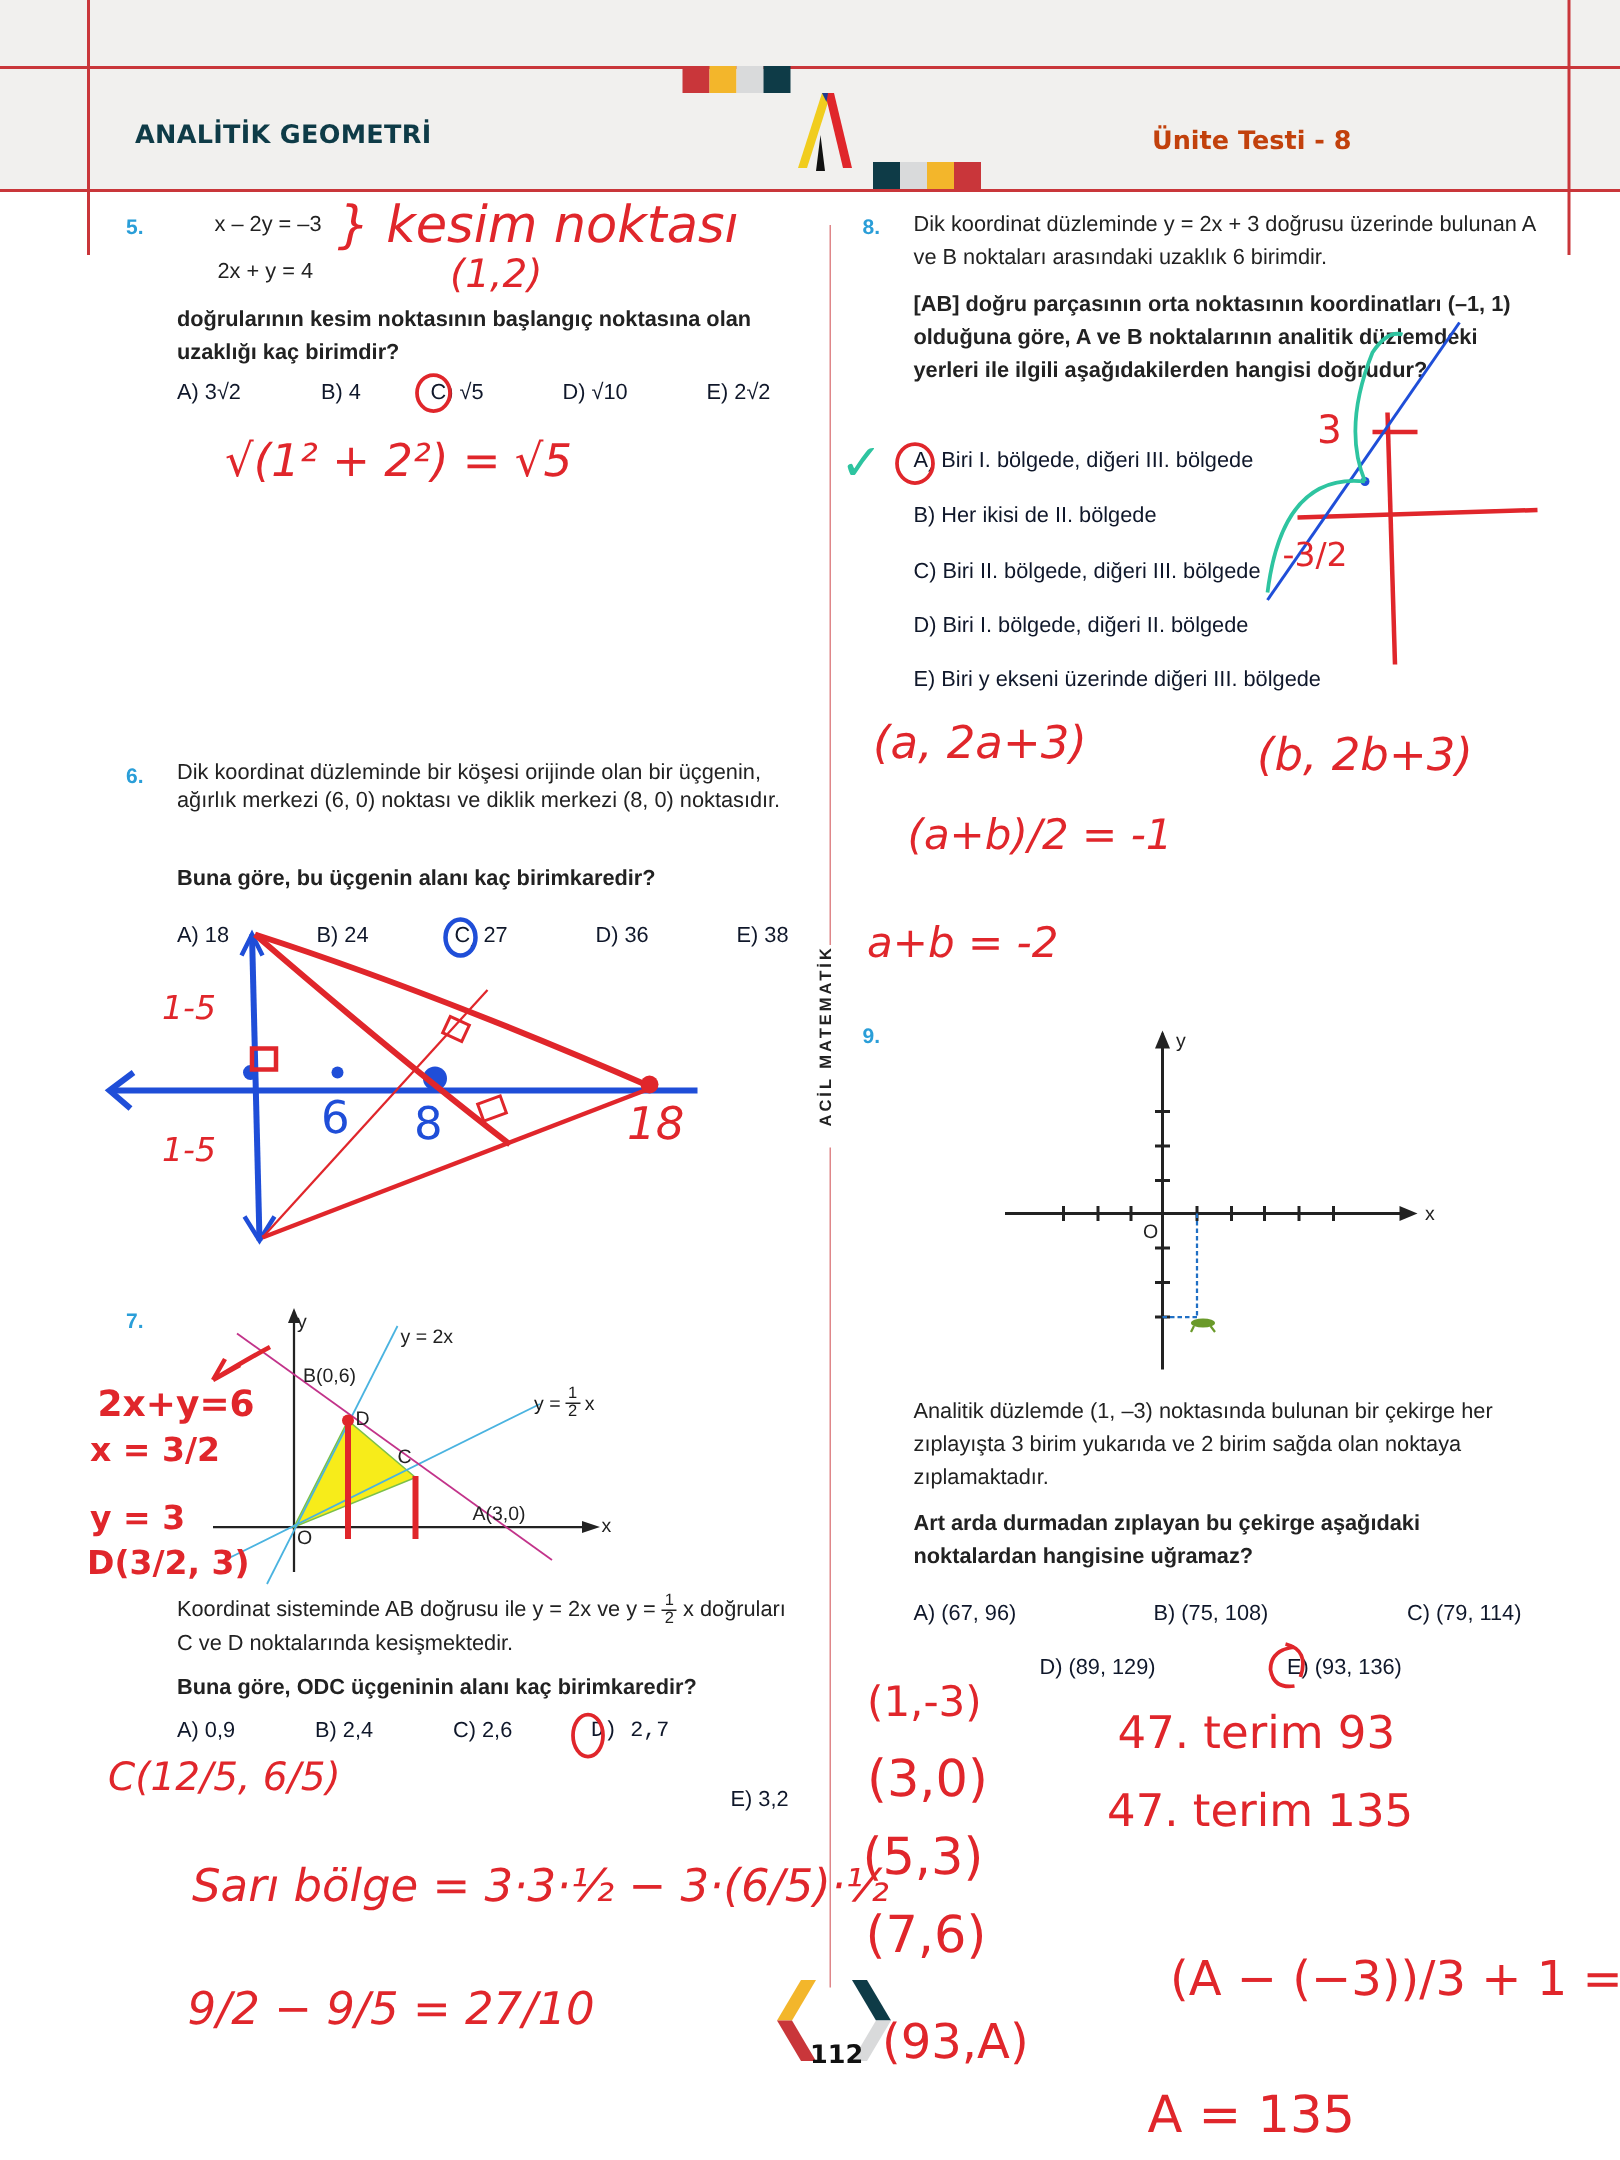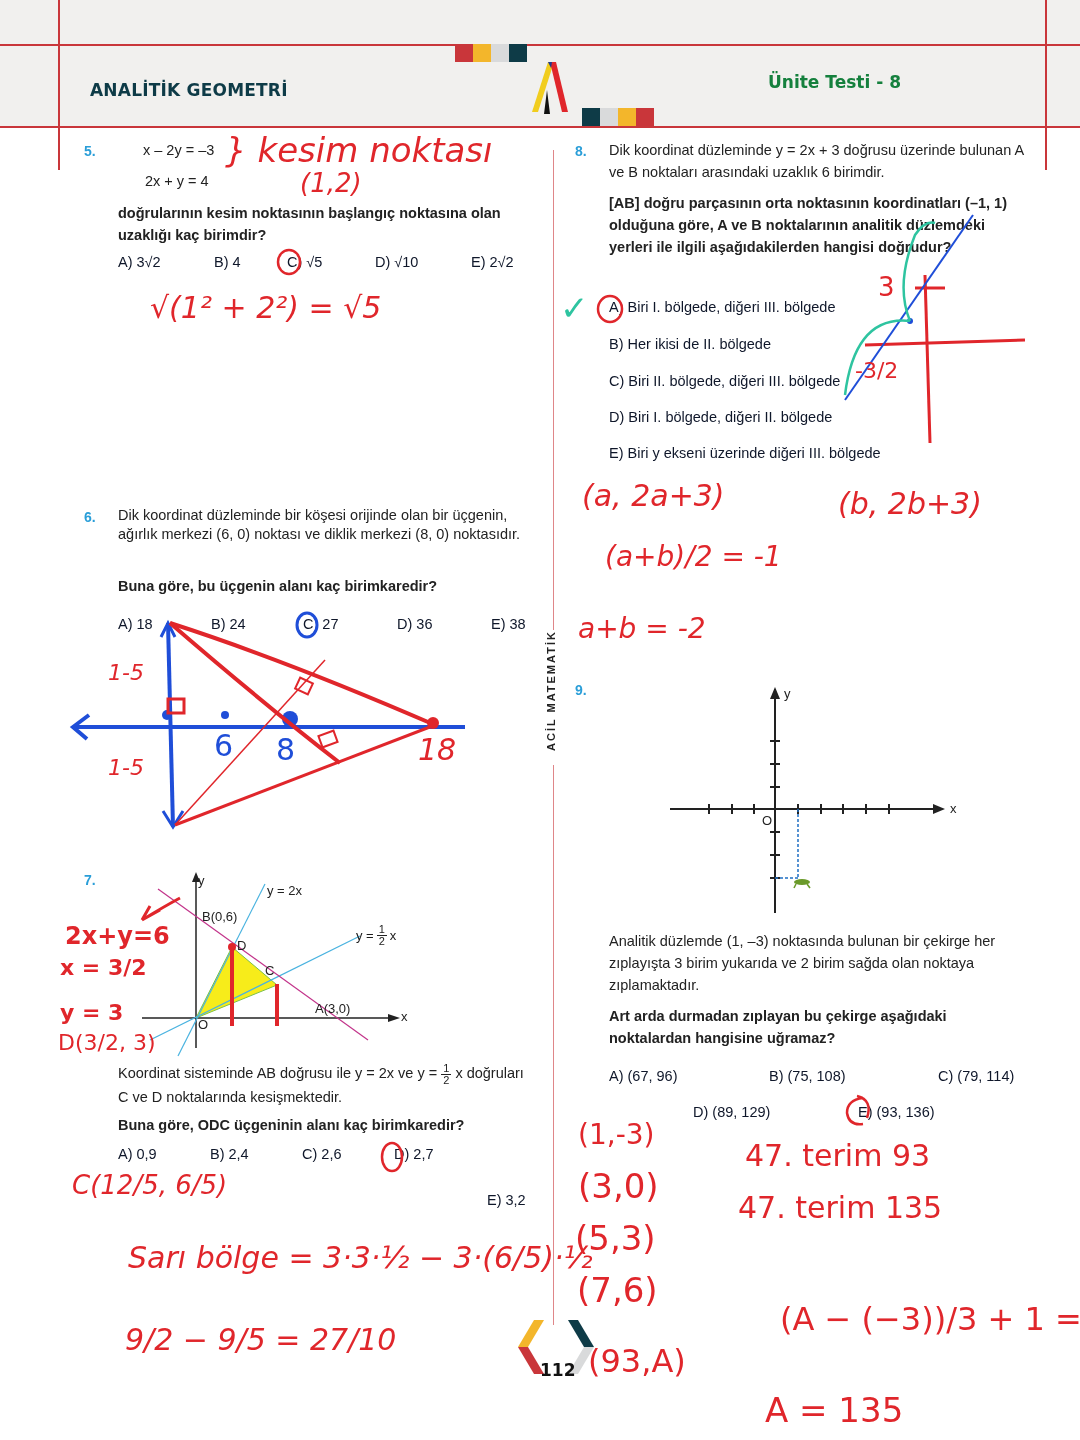--- a/index.html
+++ b/index.html
@@ -2,21 +2,21 @@
 <html><head>
 <meta charset="utf-8">
 <style>
   html,body{margin:0;padding:0;}
   body{width:1080px;height:1440px;position:relative;background:#ffffff;font-family:"Liberation Sans",sans-serif;color:#1a1a1a;overflow:hidden;}
   .abs{position:absolute;}
   .topband{position:absolute;left:0;top:0;width:1080px;height:128px;background:#f1f0ee;}
   .hline{position:absolute;height:2px;background:#c9363a;}
   .vline{position:absolute;width:2px;background:#c9363a;}
   .hdr-left{position:absolute;left:90px;top:80px;font-family:"DejaVu Sans",sans-serif;font-weight:bold;font-size:17px;color:#0e3b47;letter-spacing:0.2px;}
-  .hdr-right{position:absolute;left:768px;top:72px;font-family:"DejaVu Sans",sans-serif;font-weight:bold;font-size:17px;color:#15803d;}
+  .hdr-right{position:absolute;left:768px;top:84px;font-family:"DejaVu Sans",sans-serif;font-weight:bold;font-size:17px;color:#c2410c;}
   .sq{position:absolute;width:18px;height:18px;}
   .qnum{position:absolute;font-weight:bold;font-size:14px;color:#2a9ed8;}
   .txt{position:absolute;font-size:14.5px;line-height:22px;color:#222;}
   .b{font-weight:bold;}
   .opt{position:absolute;font-size:14.5px;color:#0f172a;white-space:nowrap;}
   .hw{position:absolute;font-family:"DejaVu Sans",sans-serif;color:#e0262b;font-style:italic;white-space:nowrap;}
   .hwb{position:absolute;font-family:"DejaVu Sans",sans-serif;color:#1f4ed8;white-space:nowrap;}
   svg{position:absolute;overflow:visible;}
   .side{position:absolute;left:543px;top:630px;width:20px;height:130px;}
   .side span{position:absolute;left:-52px;top:55px;transform:rotate(-90deg);font-size:11px;font-weight:bold;letter-spacing:2px;color:#222;white-space:nowrap;width:120px;text-align:center;}
@@ -145,35 +145,35 @@
   <span style="display:inline-flex;flex-direction:column;align-items:center;font-size:11px;line-height:11px;">
     <span style="border-bottom:1px solid #222;padding:0 2px;">1</span>
     <span>2</span>
   </span>
   <span>x</span>
 </div>
 
 <div class="hw" style="left:65px;top:922px;font-size:24px;font-style:normal;font-weight:bold;">2x+y=6</div>
 <div class="hw" style="left:60px;top:955px;font-size:22px;font-style:normal;font-weight:bold;">x = 3/2</div>
 <div class="hw" style="left:60px;top:1000px;font-size:22px;font-style:normal;font-weight:bold;">y = 3</div>
-<div class="hw" style="left:58px;top:1030px;font-size:22px;font-style:normal;font-weight:normal;">D(3/2, 3)</div>
+<div class="hw" style="left:58px;top:1030px;font-size:22px;font-style:normal;font-weight:bold;">D(3/2, 3)</div>
 
 <div class="txt" style="left:118px;top:1062px;width:410px;">
   <span>Koordinat sisteminde AB doğrusu ile y = 2x ve y =</span>
   <span style="display:inline-flex;flex-direction:column;align-items:center;font-size:11px;line-height:11px;vertical-align:middle;">
     <span style="border-bottom:1px solid #222;padding:0 2px;">1</span>
     <span>2</span>
   </span>
   <span>x doğruları C ve D noktalarında kesişmektedir.</span>
 </div>
 <div class="txt b" style="left:118px;top:1114px;">Buna göre, ODC üçgeninin alanı kaç birimkaredir?</div>
 <div class="opt" style="left:118px;top:1146px;">A) 0,9</div>
 <div class="opt" style="left:210px;top:1146px;">B) 2,4</div>
 <div class="opt" style="left:302px;top:1146px;">C) 2,6</div>
-<div class="opt" style="left:394px;top:1146px;">D) 2,7</div>
+<div class="opt" style="left:394px;top:1146px;font-family:Liberation Mono, monospace;">D) 2,7</div>
 <div class="opt" style="left:487px;top:1192px;">E) 3,2</div>
 <svg width="30" height="34" style="left:378px;top:1140px;">
     <ellipse cx="14" cy="17" rx="10" ry="14" fill="none" stroke="#e0262b" stroke-width="2.5"></ellipse>
   </svg>
 
 <div class="hw" style="left:72px;top:1170px;font-size:26px;">C(12/5, 6/5)</div>
 <div class="hw" style="left:128px;top:1240px;font-size:30px;">Sarı bölge = 3·3·½ − 3·(6/5)·½</div>
 <div class="hw" style="left:125px;top:1322px;font-size:30px;">9/2 − 9/5 = 27/10</div>
 
 <div class="qnum" style="left:575px;top:143px;">8.</div>

